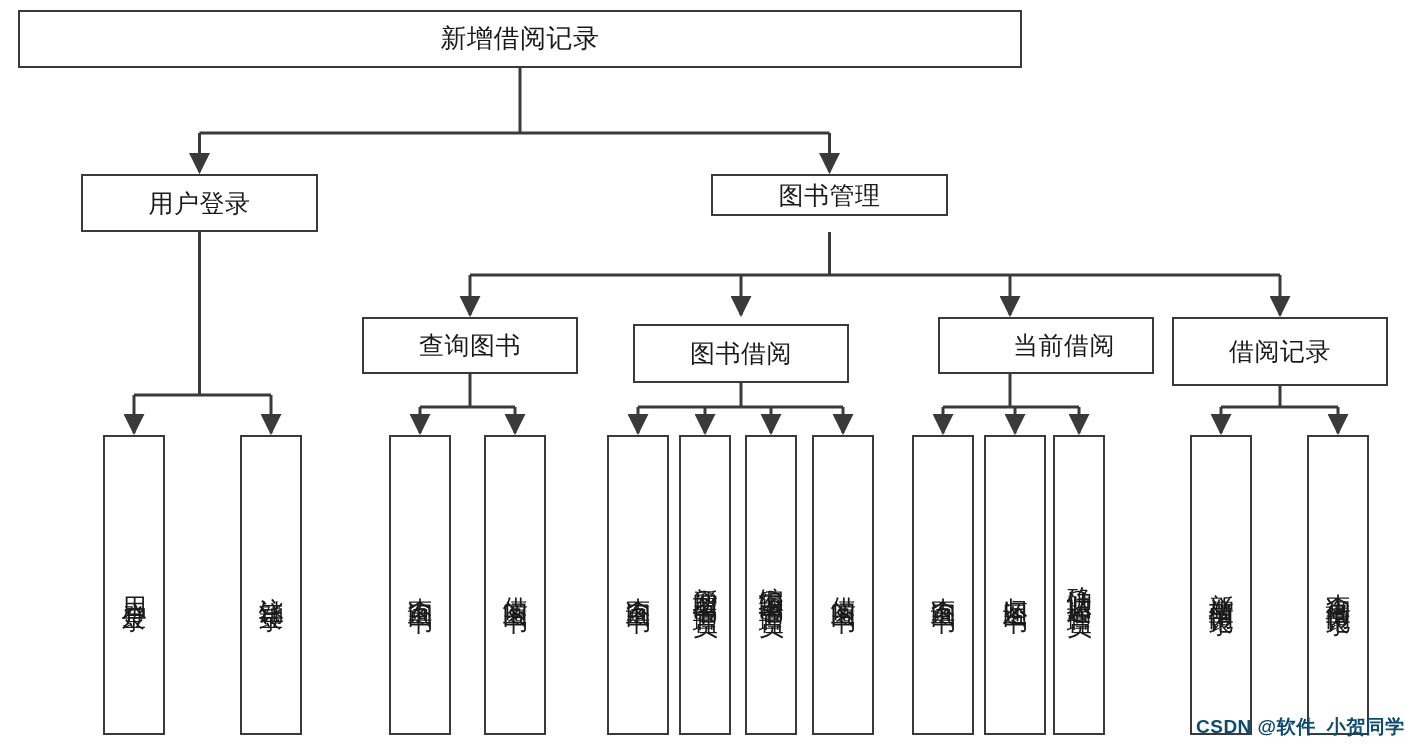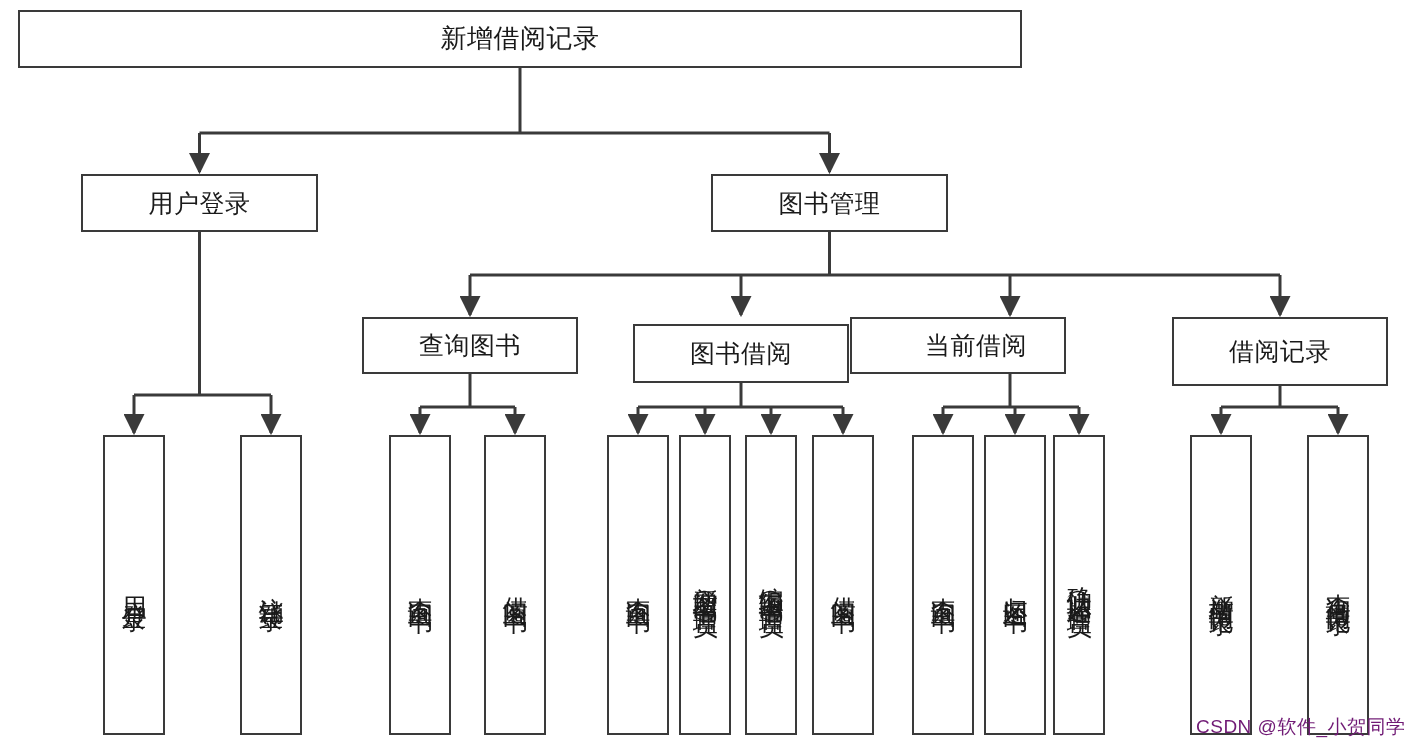--- a/index.html
+++ b/index.html
@@ -119,30 +119,30 @@
       </g>
   </svg>
 
   <div id="nodes">
       <div class="node horiz root" style="left: 18px; top: 10px; width: 1004px; height: 58px;">
         <span class="label">新增借阅记录</span>
       </div>
       <div class="node horiz" style="left: 81px; top: 174px; width: 237px; height: 58px;">
         <span class="label">用户登录</span>
       </div>
-      <div class="node horiz" style="left: 711px; top: 174px; width: 237px; height: 58px;">
+      <div class="node horiz" style="left: 711px; top: 174px; width: 237px; height: 42px;">
         <span class="label">图书管理</span>
       </div>
       <div class="node horiz" style="left: 362px; top: 317px; width: 216px; height: 57px;">
         <span class="label">查询图书</span>
       </div>
       <div class="node horiz" style="left: 633px; top: 324px; width: 216px; height: 59px;">
         <span class="label">图书借阅</span>
       </div>
-      <div class="node horiz" style="left: 850px; top: 317px; width: 216px; height: 57px; padding-left: 36px;">
+      <div class="node horiz" style="left: 938px; top: 317px; width: 216px; height: 57px; padding-left: 36px;">
         <span class="label">当前借阅</span>
       </div>
       <div class="node horiz" style="left: 1172px; top: 317px; width: 216px; height: 69px;">
         <span class="label">借阅记录</span>
       </div>
       <div class="node vert" style="left: 103px; top: 435px; width: 62px; height: 300px;">
         <span class="label">用户登录</span>
       </div>
       <div class="node vert" style="left: 240px; top: 435px; width: 62px; height: 300px;">
         <span class="label">注销登录</span>
@@ -175,15 +175,15 @@
         <span class="label">确认归还（管理员）</span>
       </div>
       <div class="node vert" style="left: 1190px; top: 435px; width: 62px; height: 300px;">
         <span class="label">新增借阅记录</span>
       </div>
       <div class="node vert" style="left: 1307px; top: 435px; width: 62px; height: 300px;">
         <span class="label">查询借阅记录</span>
       </div>
     </div>
 
-  <div class="watermark" style="left: 1196px; top: 714px; color: #701a75;">CSDN @软件_小贺同学</div>
+  <div class="watermark" style="left: 1196px; top: 714px; color: #0c4a6e; font-weight: bold;">CSDN @软件_小贺同学</div>
 
 </div>
 
 </body></html>

